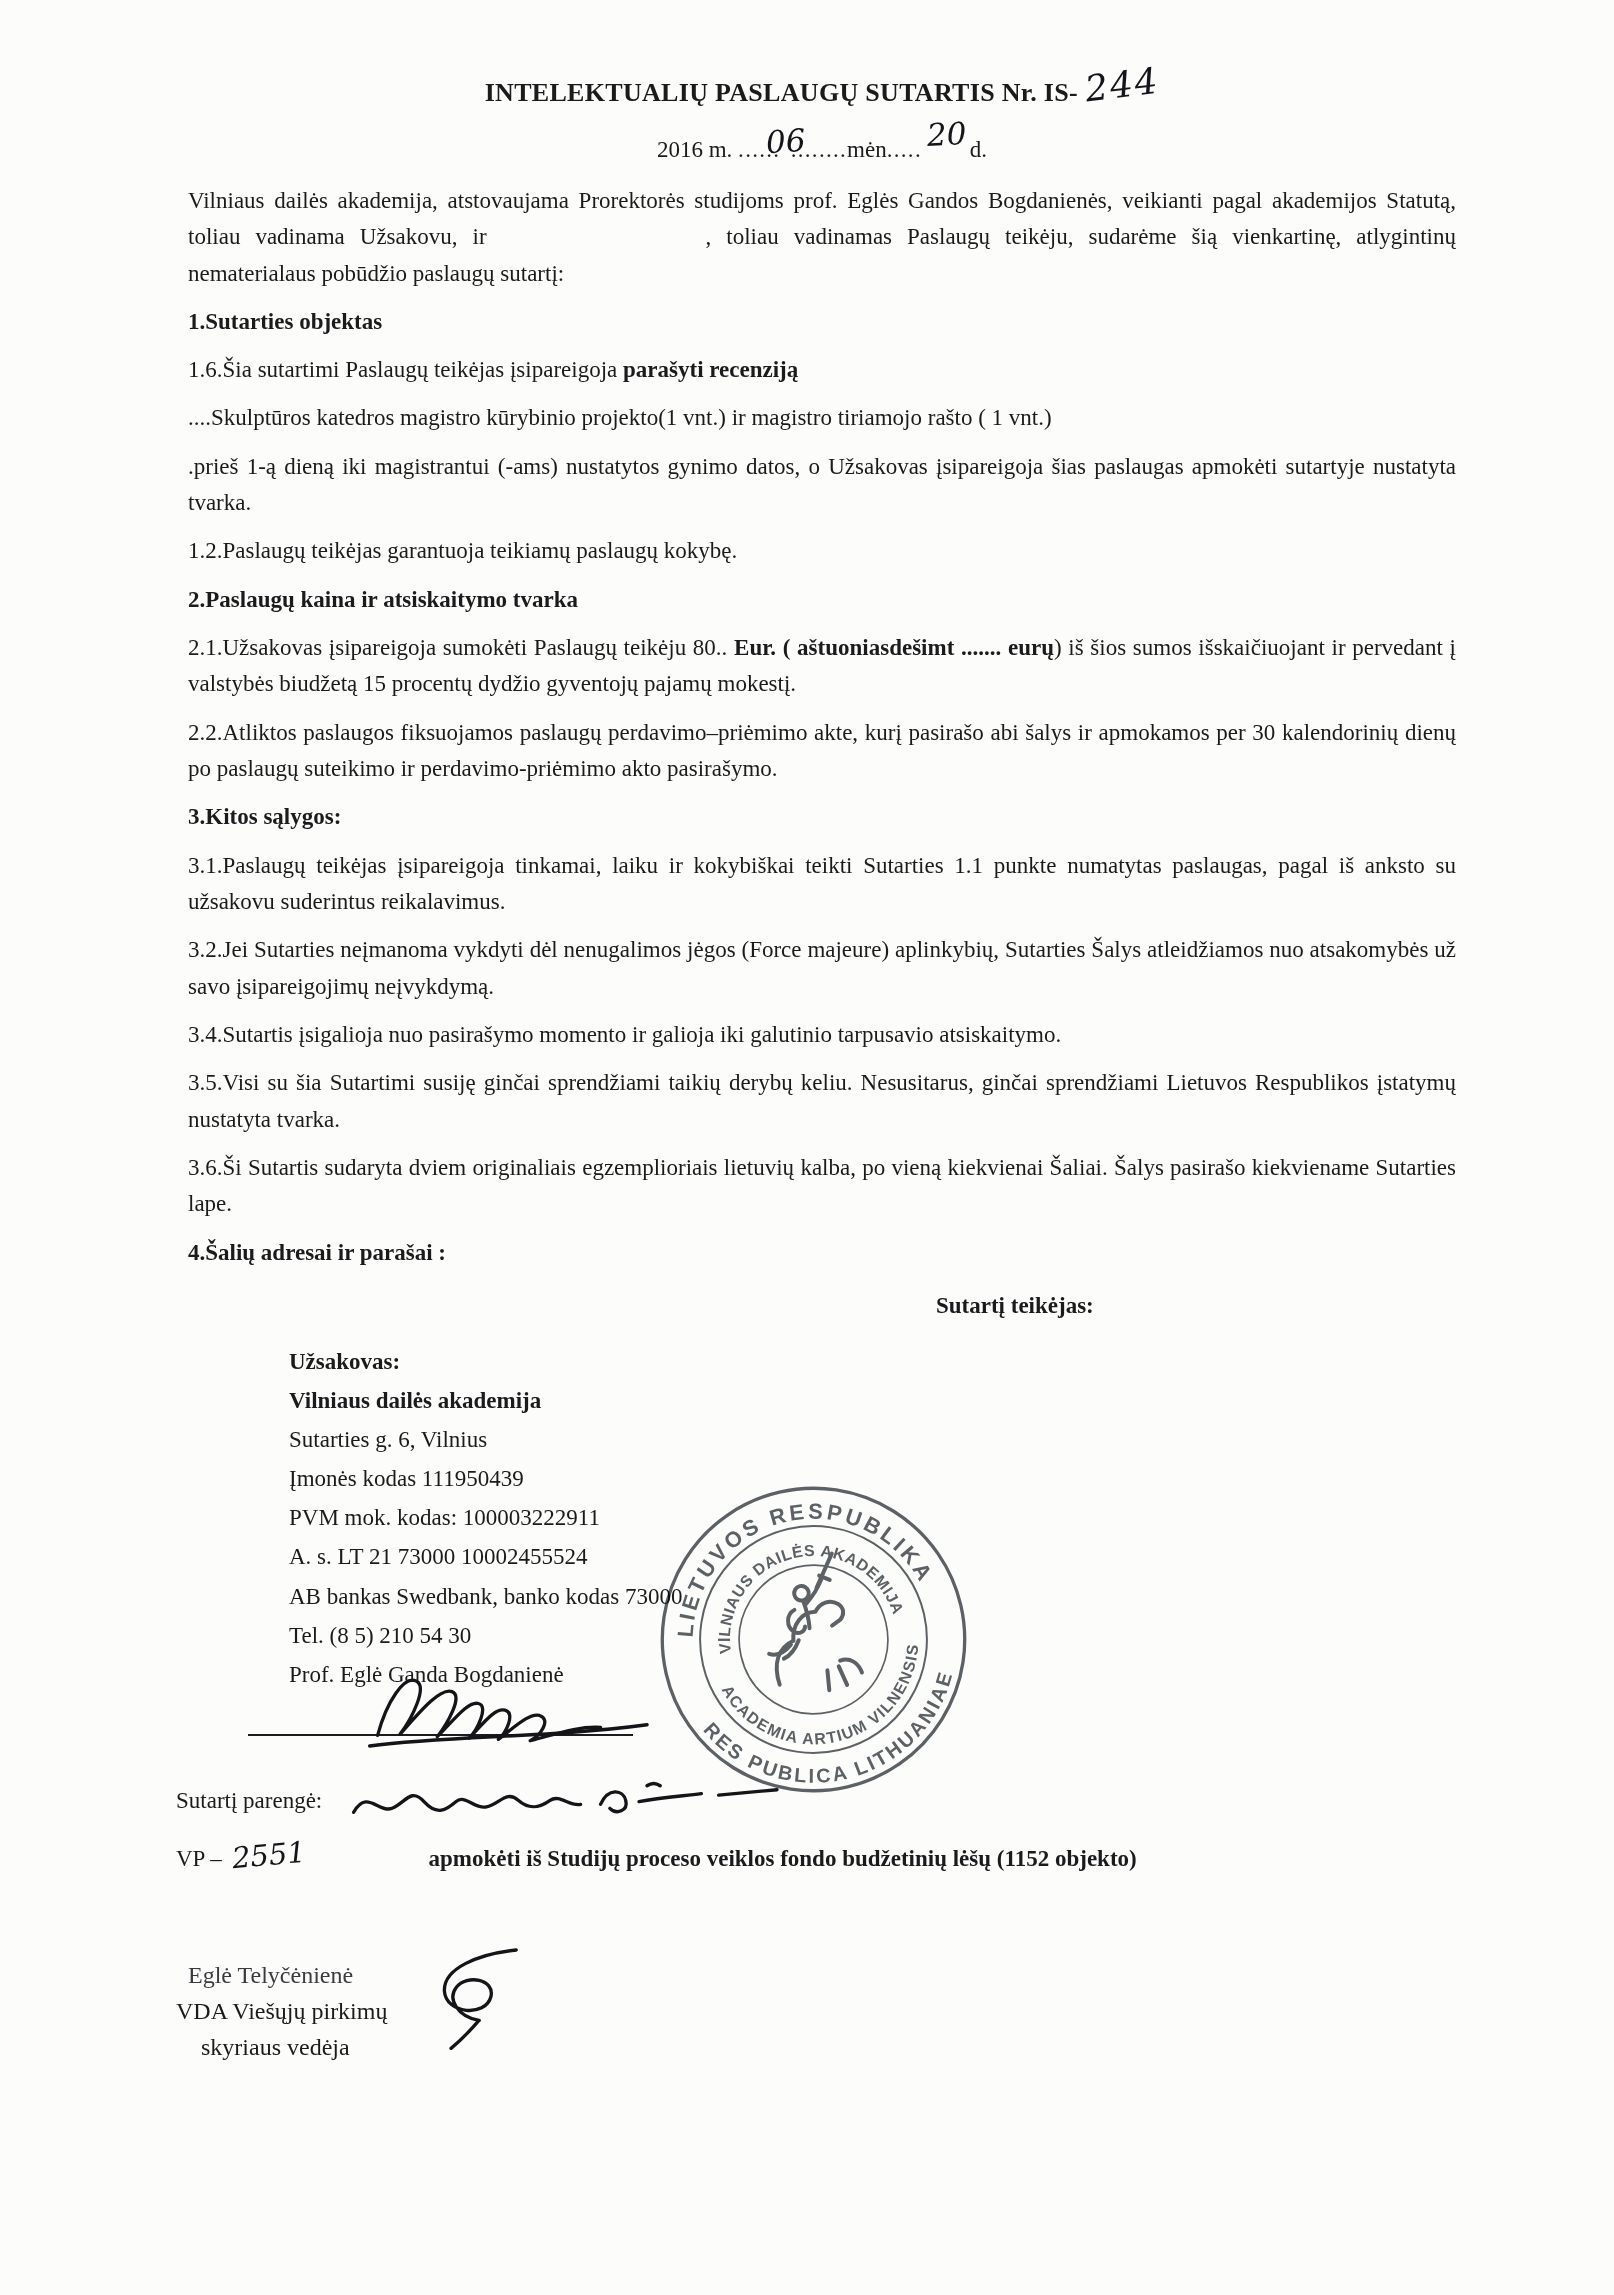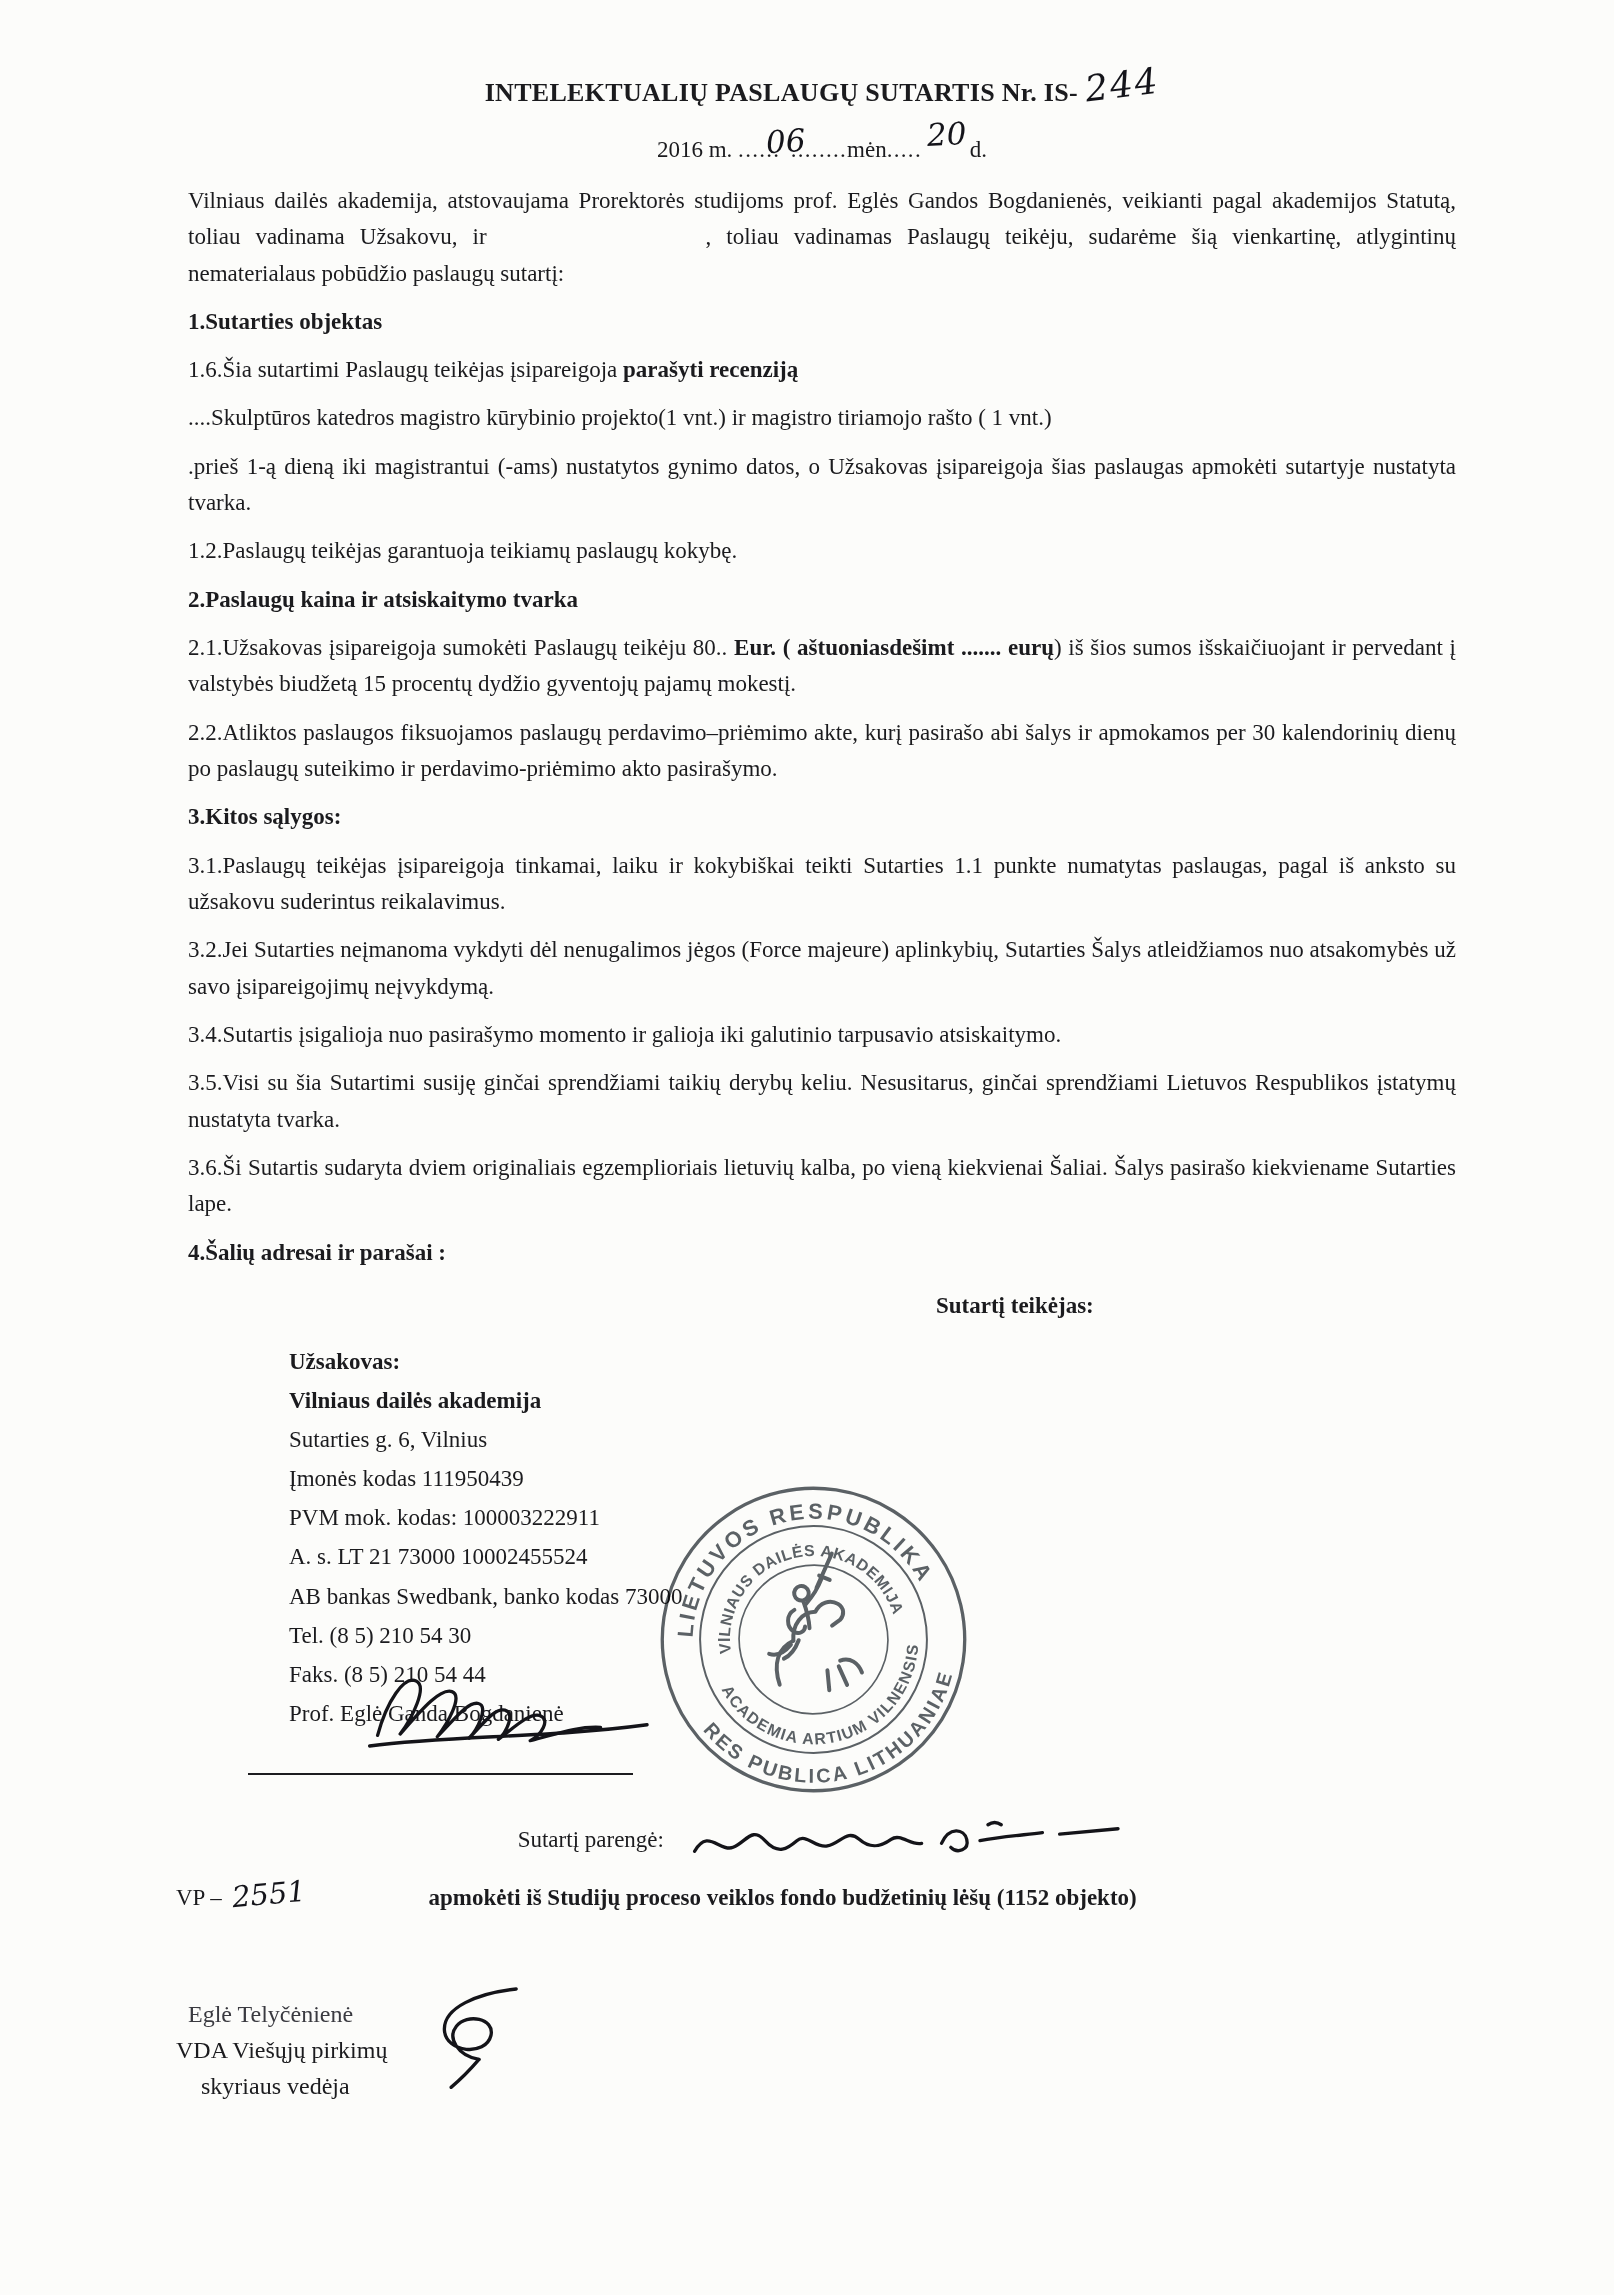--- a/index.html
+++ b/index.html
@@ -33,21 +33,21 @@
   .addr { margin:0; }
   .sign-line { width:385px; border-bottom:2px solid #1c1c1f; margin:9.3px 0 0 -41px; height:31px; }
   .signature-main { position:absolute; left:74px; top:307px; width:292px; height:113px; }
   .sig-stroke { stroke:#141419; fill:none; stroke-width:5; stroke-linecap:round; stroke-linejoin:round; }
   .stamp {
     position:absolute; left:364px; top:137px; width:321px; height:321px;
     transform:rotate(-13deg); opacity:.92; mix-blend-mode:multiply;
   }
   .stamp-ink { stroke:#4e545a; fill:none; }
   .stamp-text { fill:#4e545a; font-family:"Liberation Sans", sans-serif; font-weight:700; }
-  .prepared-line { margin-top:39px; white-space:nowrap;text-align:center; }
+  .prepared-line { margin-top:39px; white-space:nowrap; }
   .signature-prepared { vertical-align:-22.6px; margin-left:18.6px; }
   .vp-line { margin-top:2.7px; white-space:nowrap; }
   .vp-num { font-size:29px; display:inline-block; transform:rotate(-5deg); margin:0 9.3px 0 10.6px; position:relative; top:-1.3px; }
   .funding { margin-left:113px; font-weight:700; }
   .approver-block { position:relative; margin-top:77px; font-size:24px; line-height:1.5; width:412px; }
   .appr { margin:0; }
   .appr-name { margin-left:12px; color:#3a3a40; }
   .appr-role { margin-left:25px; }
   .approver-mark { position:absolute; left:247px; top:-14.6px; }
 </style>
@@ -89,21 +89,20 @@
 
     <div class="address-block">
       <p class="addr bold">Užsakovas:</p>
       <p class="addr bold">Vilniaus dailės akademija</p>
       <p class="addr">Sutarties g. 6, Vilnius</p>
       <p class="addr">Įmonės kodas 111950439</p>
       <p class="addr">PVM mok. kodas: 100003222911</p>
       <p class="addr">A. s. LT 21 73000 10002455524</p>
       <p class="addr">AB bankas Swedbank, banko kodas 73000</p>
       <p class="addr">Tel. (8 5) 210 54 30</p>
-      <p class="addr">Faks. (8 5) 210 54 44</p>
       <p class="addr">Prof. Eglė Ganda Bogdanienė</p>
       <div class="sign-line"></div>
 
       <svg class="signature-main" viewBox="0 0 440 170" xmlns="http://www.w3.org/2000/svg">
         <path class="sig-stroke" d="M 22 130 C 36 78 62 40 80 48 C 98 56 74 104 56 128 C 86 94 116 58 134 64 C 152 70 126 114 112 132 C 136 108 158 78 174 82 C 190 86 172 122 160 134 C 180 114 198 88 214 92 C 230 96 216 126 204 136 C 228 118 250 96 266 100 C 284 106 268 130 252 138 C 286 130 320 116 358 118"></path>
         <path class="sig-stroke" d="M 10 146 C 130 130 280 134 428 114"></path>
       </svg>
 
       <svg class="stamp" viewBox="0 0 484 484" xmlns="http://www.w3.org/2000/svg" style="font-size:35px">
         <defs>

